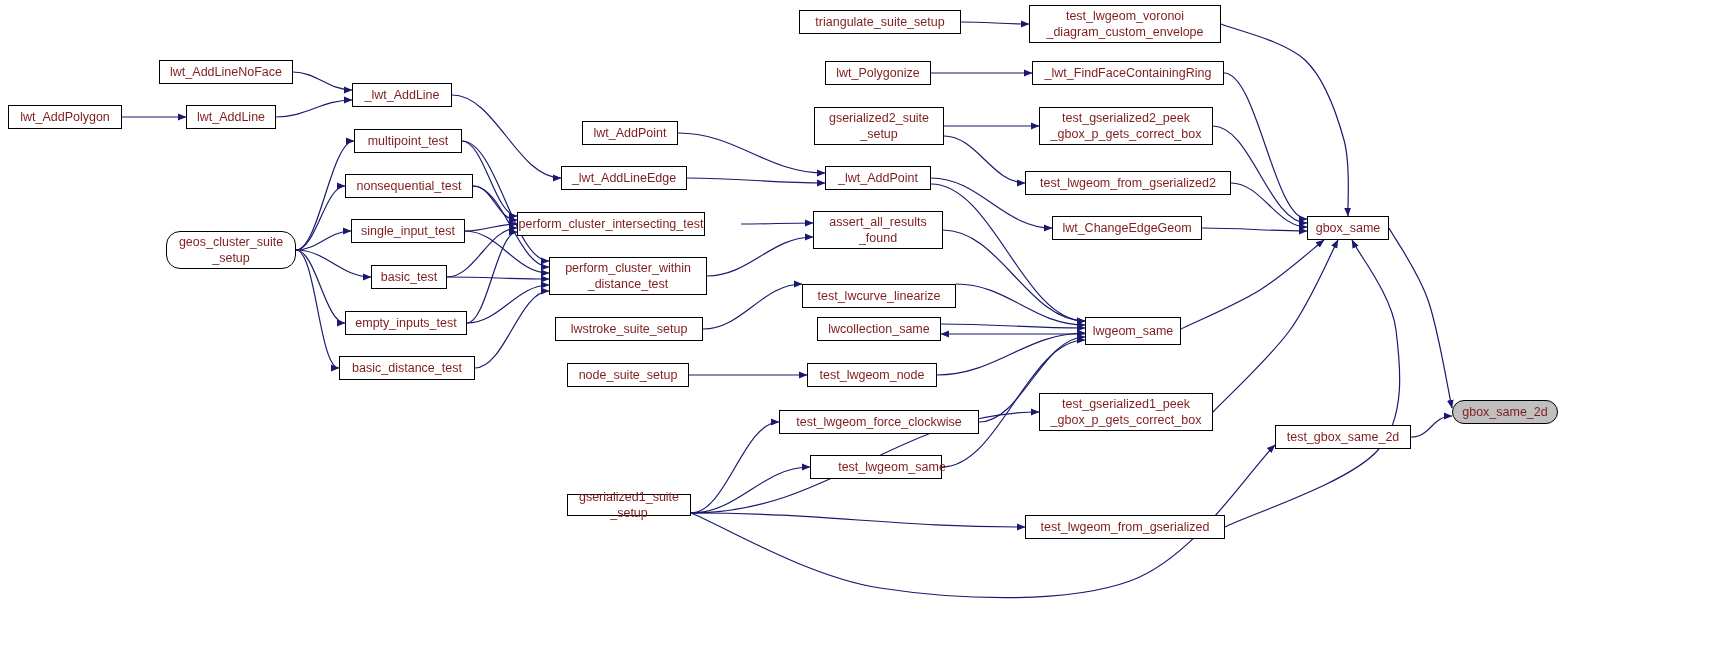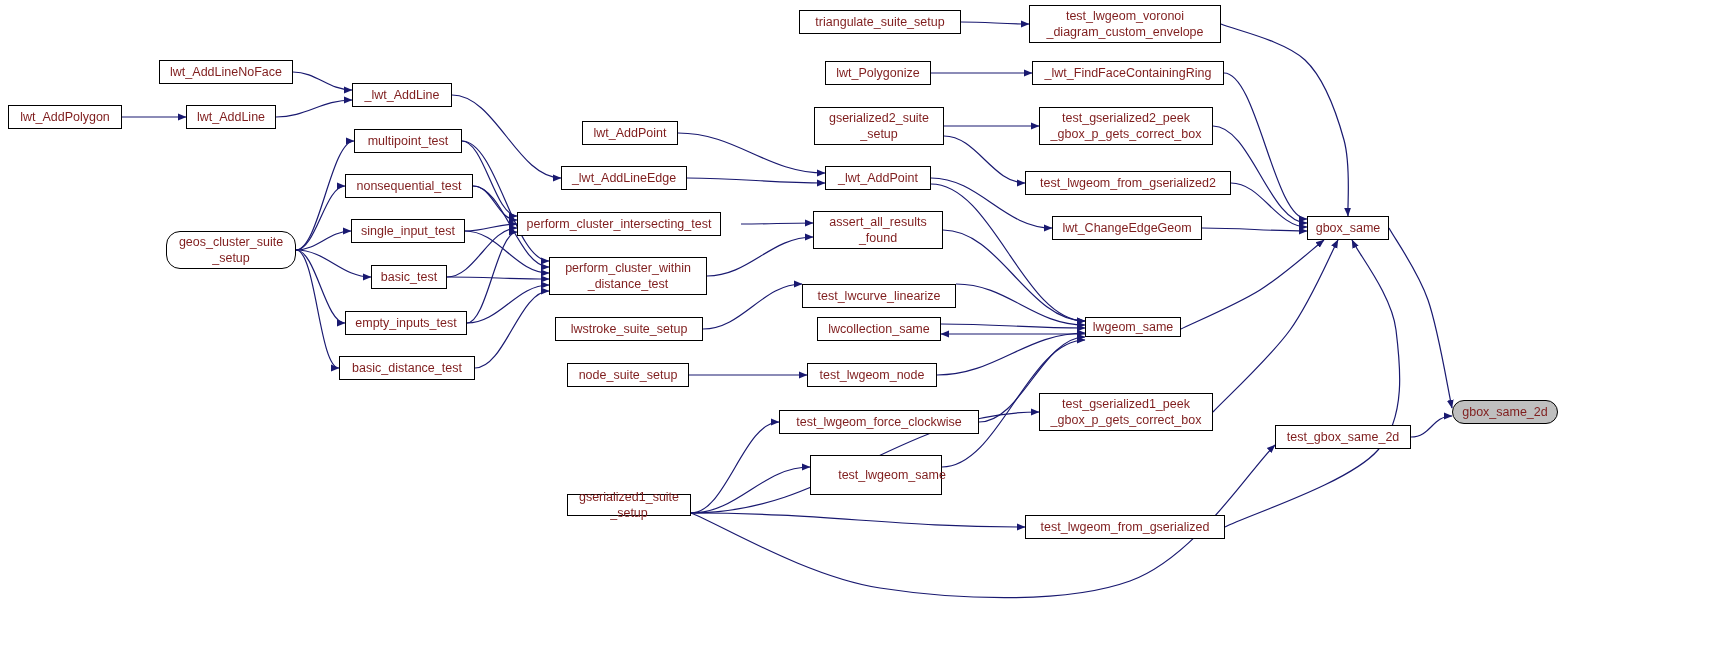--- a/index.html
+++ b/index.html
@@ -150,21 +150,21 @@
       </div>
       <div class="node" style="left: 339px; top: 356px; width: 136px; height: 24px;">
         <span>basic_distance_test</span>
       </div>
       <div class="node" style="left: 582px; top: 121px; width: 96px; height: 24px;">
         <span>lwt_AddPoint</span>
       </div>
       <div class="node" style="left: 561px; top: 166px; width: 126px; height: 24px;">
         <span>_lwt_AddLineEdge</span>
       </div>
-      <div class="node" style="left: 517px; top: 212px; width: 204px; height: 24px;">
+      <div class="node" style="left: 517px; top: 212px; width: 188px; height: 24px;">
         <span>perform_cluster_intersecting_test</span>
       </div>
       <div class="node" style="left: 549px; top: 257px; width: 158px; height: 38px;">
         <span>perform_cluster_within</span>
         <span>_distance_test</span>
       </div>
       <div class="node" style="left: 555px; top: 317px; width: 148px; height: 24px;">
         <span>lwstroke_suite_setup</span>
       </div>
       <div class="node" style="left: 567px; top: 363px; width: 122px; height: 24px;">
@@ -196,41 +196,41 @@
       </div>
       <div class="node" style="left: 817px; top: 317px; width: 124px; height: 24px;">
         <span>lwcollection_same</span>
       </div>
       <div class="node" style="left: 807px; top: 363px; width: 130px; height: 24px;">
         <span>test_lwgeom_node</span>
       </div>
       <div class="node" style="left: 779px; top: 410px; width: 200px; height: 24px;">
         <span>test_lwgeom_force_clockwise</span>
       </div>
-      <div class="node" style="left: 810px; top: 455px; width: 132px; height: 40px; padding-left: 32px;">
+      <div class="node" style="left: 810px; top: 455px; width: 132px; height: 24px; padding-left: 32px;">
         <span>test_lwgeom_same</span>
       </div>
       <div class="node" style="left: 1029px; top: 5px; width: 192px; height: 38px;">
         <span>test_lwgeom_voronoi</span>
         <span>_diagram_custom_envelope</span>
       </div>
       <div class="node" style="left: 1032px; top: 61px; width: 192px; height: 24px;">
         <span>_lwt_FindFaceContainingRing</span>
       </div>
       <div class="node" style="left: 1039px; top: 107px; width: 174px; height: 38px;">
         <span>test_gserialized2_peek</span>
         <span>_gbox_p_gets_correct_box</span>
       </div>
       <div class="node" style="left: 1025px; top: 171px; width: 206px; height: 24px;">
         <span>test_lwgeom_from_gserialized2</span>
       </div>
       <div class="node" style="left: 1052px; top: 216px; width: 150px; height: 24px;">
         <span>lwt_ChangeEdgeGeom</span>
       </div>
-      <div class="node" style="left: 1085px; top: 317px; width: 96px; height: 20px;">
+      <div class="node" style="left: 1085px; top: 317px; width: 96px; height: 28px;">
         <span>lwgeom_same</span>
       </div>
       <div class="node" style="left: 1039px; top: 393px; width: 174px; height: 38px;">
         <span>test_gserialized1_peek</span>
         <span>_gbox_p_gets_correct_box</span>
       </div>
       <div class="node" style="left: 1025px; top: 515px; width: 200px; height: 24px;">
         <span>test_lwgeom_from_gserialized</span>
       </div>
       <div class="node" style="left: 1307px; top: 216px; width: 82px; height: 24px;">

